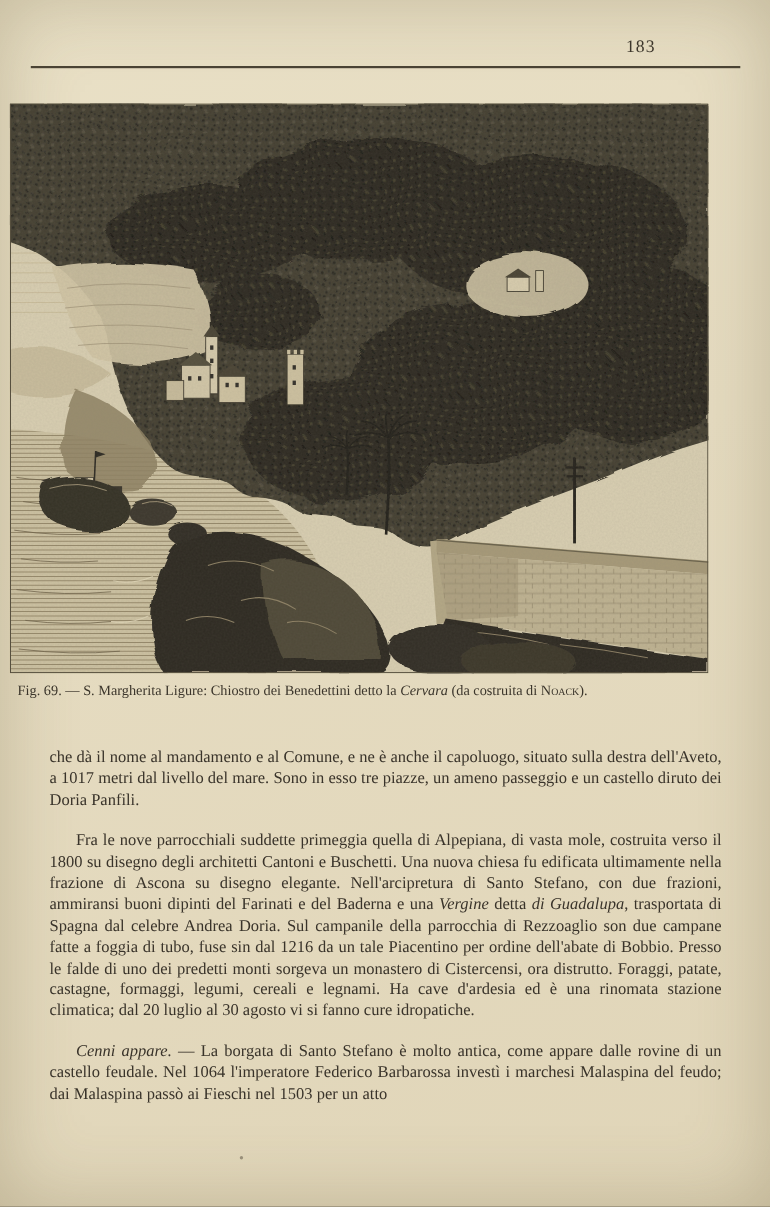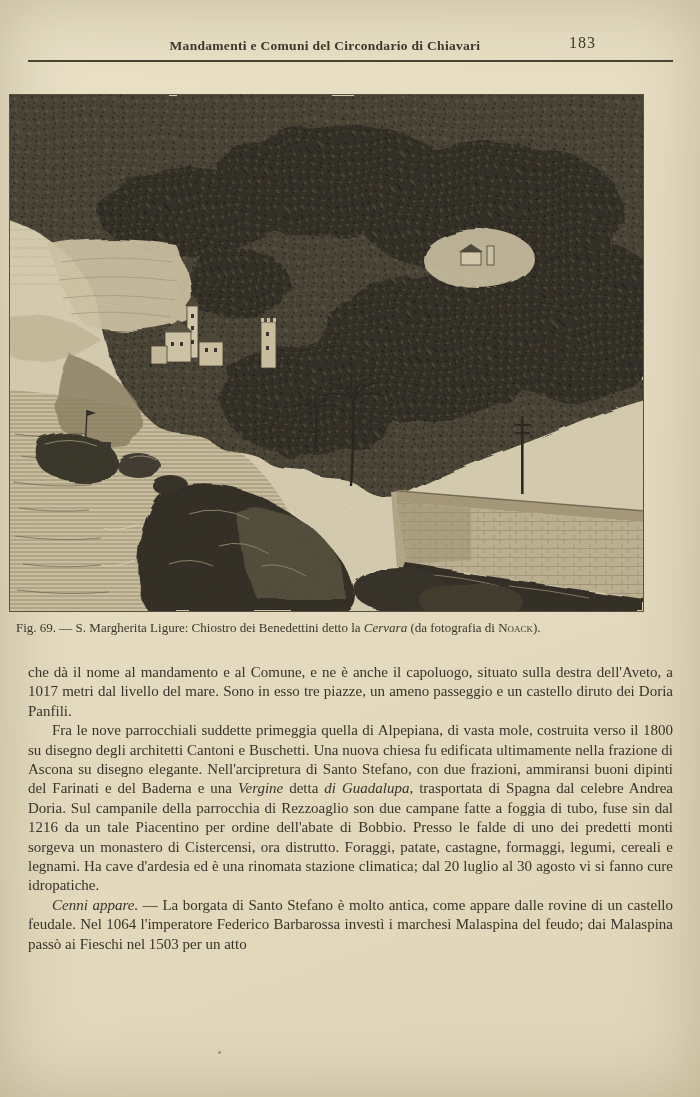--- a/index.html
+++ b/index.html
@@ -38,35 +38,34 @@
   .caption{
     position:absolute;left:16px;top:620px;width:625px;
     font-size:13px;line-height:16px;color:#3b352b;
   }
   .caption .sc{font-variant:small-caps;}
   
   .body-text{
     position:absolute;left:28px;top:663px;width:645px;
     font-size:15px;line-height:19.4px;text-align:justify;color:#39332a;
   }
-  .para{margin:0;text-indent:1.6em;}
+  .para{margin:17px;text-indent:1.6em;}
   .para.no-indent{text-indent:0;}
   .para i{}
   .artifact-dot{
     position:absolute;left:218px;top:1051px;width:3px;height:3px;border-radius:50%;
     background:#6b6252;opacity:.6;
   }
 </style>
 </head>
 <body>
 
 <div class="page">
 
   <div class="running-head">
-    <span class="head-title">Mandamenti e Comuni del Circondario di Chiavari</span>
     <span class="head-page">183</span>
     <div class="head-rule"></div>
   </div>
 
   <div class="figure">
     <svg viewBox="0 0 635 518" preserveAspectRatio="none">
       <defs>
         <filter id="rough" x="-15%" y="-15%" width="130%" height="130%">
           <feTurbulence type="fractalNoise" baseFrequency="0.016 0.03" numOctaves="3" seed="11" result="n"></feTurbulence>
           <feDisplacementMap in="SourceGraphic" in2="n" scale="10"></feDisplacementMap>
@@ -199,21 +198,21 @@
       </g>
       <path d="M180,420 q30,-10 60,5 M210,452 q25,-8 50,8 M252,472 q20,-5 45,10 M160,470 q22,-8 44,2" stroke="#8d8064" stroke-width="1" fill="none"></path>
       <path d="M130,430 q-20,8 -36,4 M126,466 q-18,8 -34,5" stroke="#e2d8ba" stroke-width="1" fill="none" opacity="0.8"></path>
 
       <rect width="635" height="518" filter="url(#grain)" opacity="0.26"></rect>
       <rect x="0.5" y="0.5" width="634" height="517" fill="none" stroke="#57503f" stroke-width="1"></rect>
     </svg>
   </div>
 
   <div class="caption">
-    <span>Fig. 69. — S. Margherita Ligure: Chiostro dei Benedettini detto la </span><i>Cervara</i><span> (da fotografia di </span><span class="sc">Noack</span><span>).</span>
+    <span>Fig. 69. — S. Margherita Ligure: Chiostro dei Benedettini detto la </span><i>Cervara</i><span> (da costruita di </span><span class="sc">Noack</span><span>).</span>
   </div>
 
   <div class="body-text">
     <p class="para no-indent"><span>che dà il nome al mandamento e al Comune, e ne è anche il capoluogo, situato sulla destra dell'Aveto, a 1017 metri dal livello del mare. Sono in esso tre piazze, un ameno passeggio e un castello diruto dei Doria Panfili.</span></p>
     <p class="para"><span>Fra le nove parrocchiali suddette primeggia quella di Alpepiana, di vasta mole, costruita verso il 1800 su disegno degli architetti Cantoni e Buschetti. Una nuova chiesa fu edificata ultimamente nella frazione di Ascona su disegno elegante. Nell'arcipretura di Santo Stefano, con due frazioni, ammiransi buoni dipinti del Farinati e del Baderna e una </span><i>Vergine</i><span> detta </span><i>di Guadalupa</i><span>, trasportata di Spagna dal celebre Andrea Doria. Sul campanile della parrocchia di Rezzoaglio son due campane fatte a foggia di tubo, fuse sin dal 1216 da un tale Piacentino per ordine dell'abate di Bobbio. Presso le falde di uno dei predetti monti sorgeva un monastero di Cistercensi, ora distrutto. Foraggi, patate, castagne, formaggi, legumi, cereali e legnami. Ha cave d'ardesia ed è una rinomata stazione climatica; dal 20 luglio al 30 agosto vi si fanno cure idropatiche.</span></p>
     <p class="para"><i>Cenni appare.</i><span> — La borgata di Santo Stefano è molto antica, come appare dalle rovine di un castello feudale. Nel 1064 l'imperatore Federico Barbarossa investì i marchesi Malaspina del feudo; dai Malaspina passò ai Fieschi nel 1503 per un atto</span></p>
   </div>
 
   <div class="artifact-dot"></div>
 

